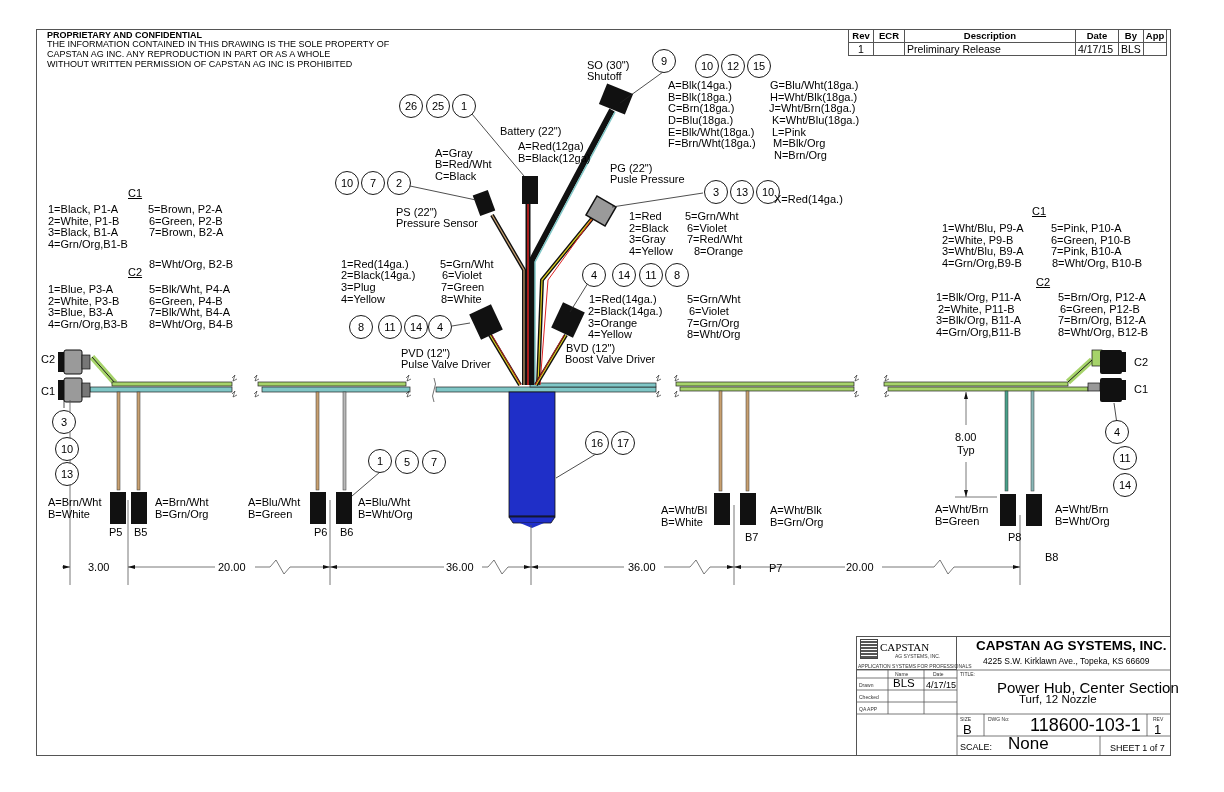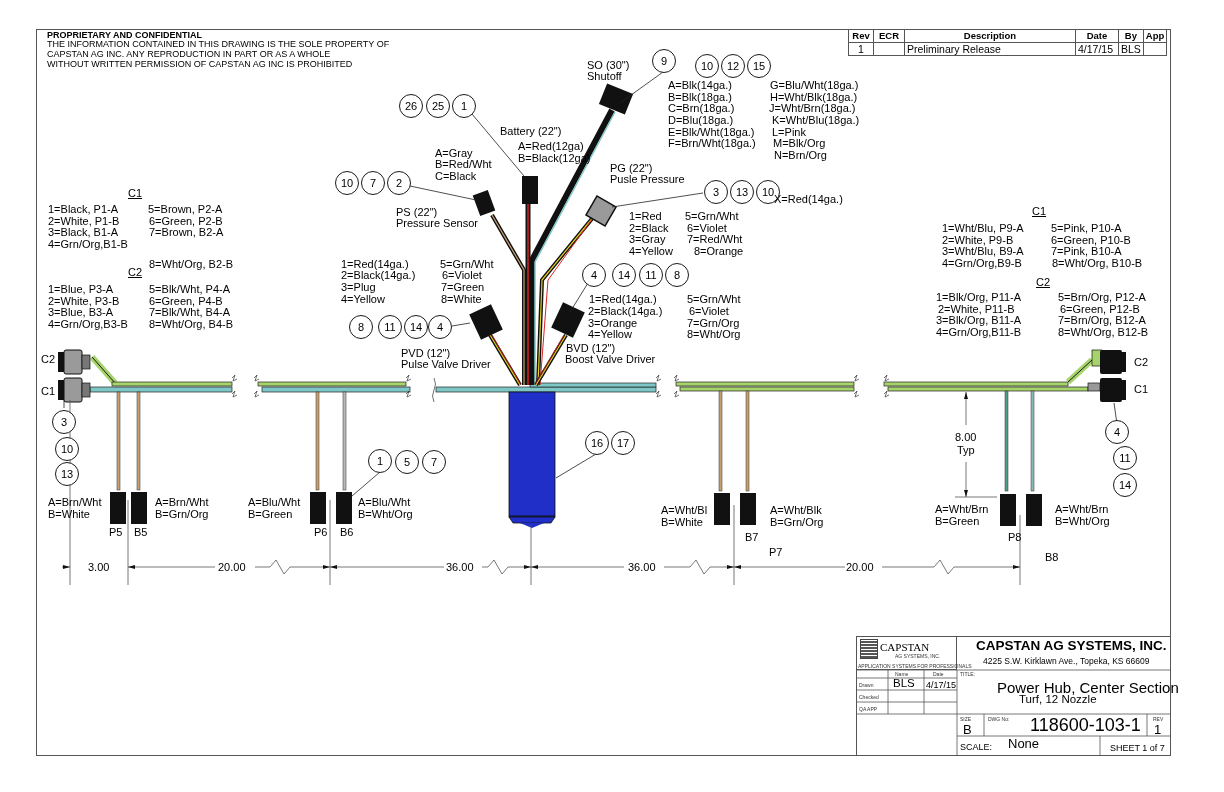--- a/index.html
+++ b/index.html
@@ -483,21 +483,21 @@
   <div class="t" style="left:248px;top:508px;">B=Green</div>
   <div class="t" style="left:358px;top:496px;">A=Blu/Wht</div>
   <div class="t" style="left:358px;top:508px;">B=Wht/Org</div>
   <div class="t" style="left:314px;top:526px;">P6</div>
   <div class="t" style="left:340px;top:526px;">B6</div>
 
   <div class="t" style="left:661px;top:504px;">A=Wht/Bl</div>
   <div class="t" style="left:661px;top:516px;">B=White</div>
   <div class="t" style="left:770px;top:504px;">A=Wht/Blk</div>
   <div class="t" style="left:770px;top:516px;">B=Grn/Org</div>
-  <div class="t" style="left:721px;top:546px;padding-left:48px;">P7</div>
+  <div class="t" style="left:721px;top:562px;padding-left:48px;">P7</div>
   <div class="t" style="left:745px;top:531px;">B7</div>
 
   <div class="t" style="left:935px;top:503px;">A=Wht/Brn</div>
   <div class="t" style="left:935px;top:515px;">B=Green</div>
   <div class="t" style="left:1055px;top:503px;">A=Wht/Brn</div>
   <div class="t" style="left:1055px;top:515px;">B=Wht/Org</div>
   <div class="t" style="left:1008px;top:531px;">P8</div>
   <div class="t" style="left:1045px;top:531px;margin-top:20px;">B8</div>
 
   <div class="t" style="left:88px;top:561px;">3.00</div>
@@ -544,15 +544,15 @@
   <div class="tbl" style="left:960px;top:671px;">TITLE:</div>
   <div class="t" style="left:997px;top:682px;font-size:15px;">Power Hub, Center Section</div>
   <div class="t" style="left:1019px;top:693px;font-size:11.5px;">Turf, 12 Nozzle</div>
   <div class="tbl" style="left:960px;top:716px;">SIZE</div>
   <div class="t" style="left:963px;top:723px;font-size:13px;line-height:13px;">B</div>
   <div class="tbl" style="left:988px;top:716px;">DWG No:</div>
   <div class="t" style="left:1030px;top:716px;font-size:18px;line-height:19px;">118600-103-1</div>
   <div class="tbl" style="left:1153px;top:716px;">REV</div>
   <div class="t" style="left:1154px;top:723px;font-size:13px;line-height:13px;">1</div>
   <div class="t" style="left:960px;top:741px;font-size:9px;">SCALE:</div>
-  <div class="t" style="left:1008px;top:738px;font-size:13px;">None</div>
+  <div class="t" style="left:1008px;top:738px;font-size:17px;">None</div>
   <div class="t" style="left:1110px;top:742px;font-size:9px;">SHEET 1 of 7</div>
 </div>
 
 </body></html>

